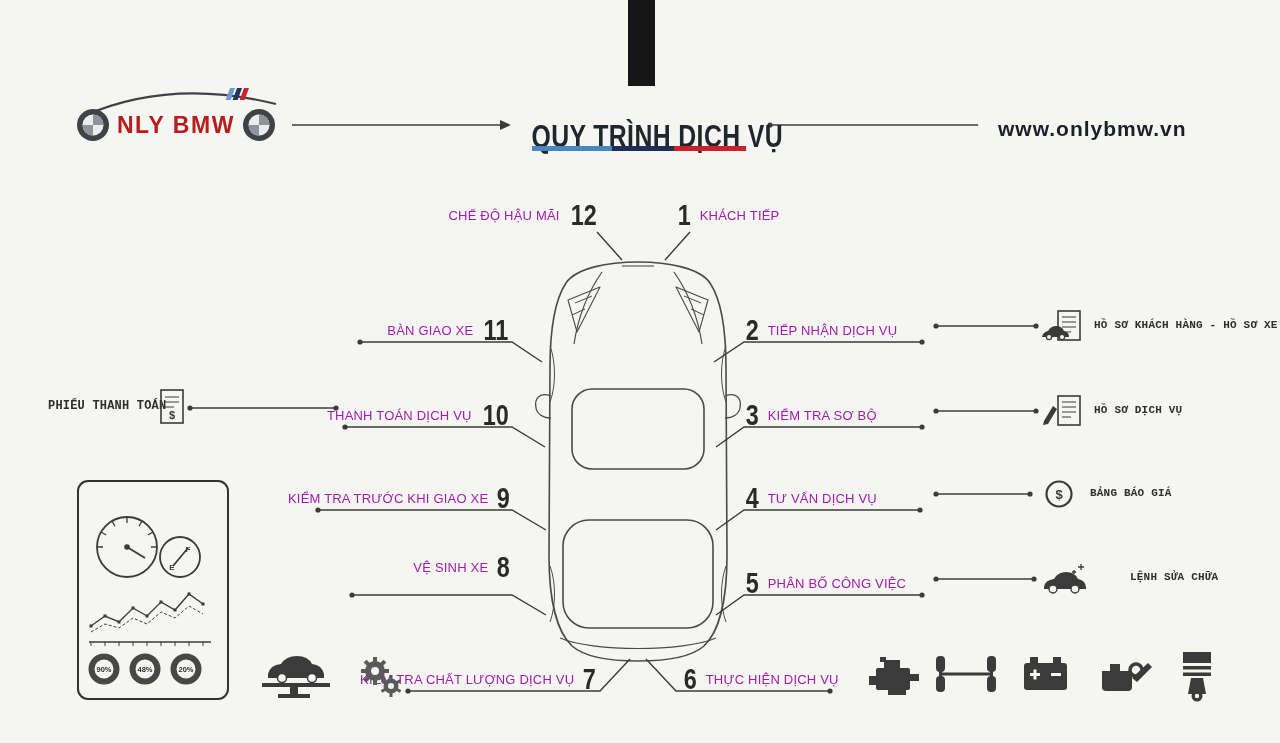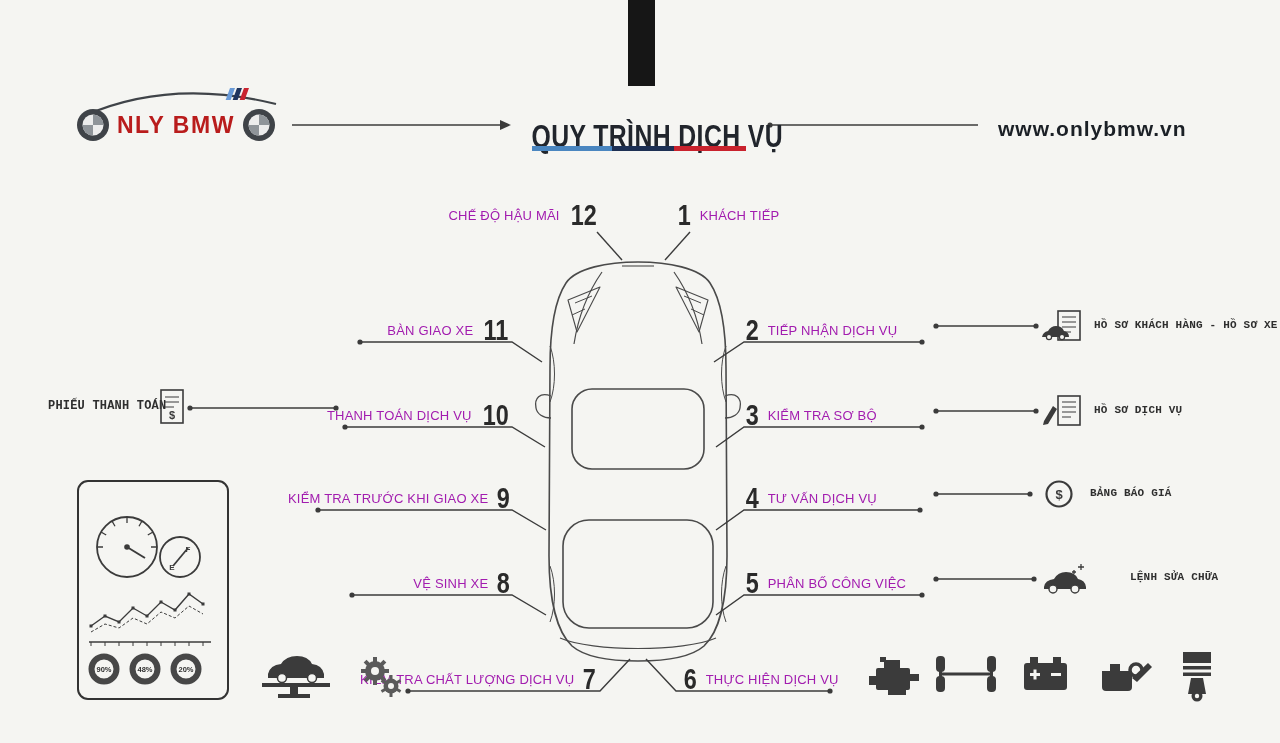--- a/index.html
+++ b/index.html
@@ -168,21 +168,21 @@
     <span class="num">11</span>
   </div>
   <div class="step" style="right:768px; top:398px;">
     <span class="lbl">THANH TOÁN DỊCH VỤ</span>
     <span class="num">10</span>
   </div>
   <div class="step" style="right:768px; top:481px;">
     <span class="lbl">KIỂM TRA TRƯỚC KHI GIAO XE</span>
     <span class="num">9</span>
   </div>
-  <div class="step" style="right:768px; top:566px;">
+  <div class="step" style="right:768px; top:550px;">
     <span class="lbl">VỆ SINH XE</span>
     <span class="num">8</span>
   </div>
   <div class="step" style="right:682px; top:662px;">
     <span class="lbl">KIỂM TRA CHẤT LƯỢNG DỊCH VỤ</span>
     <span class="num">7</span>
   </div>
 
   <div class="step" style="left:744px; top:313px;">
     <span class="num">2</span>

